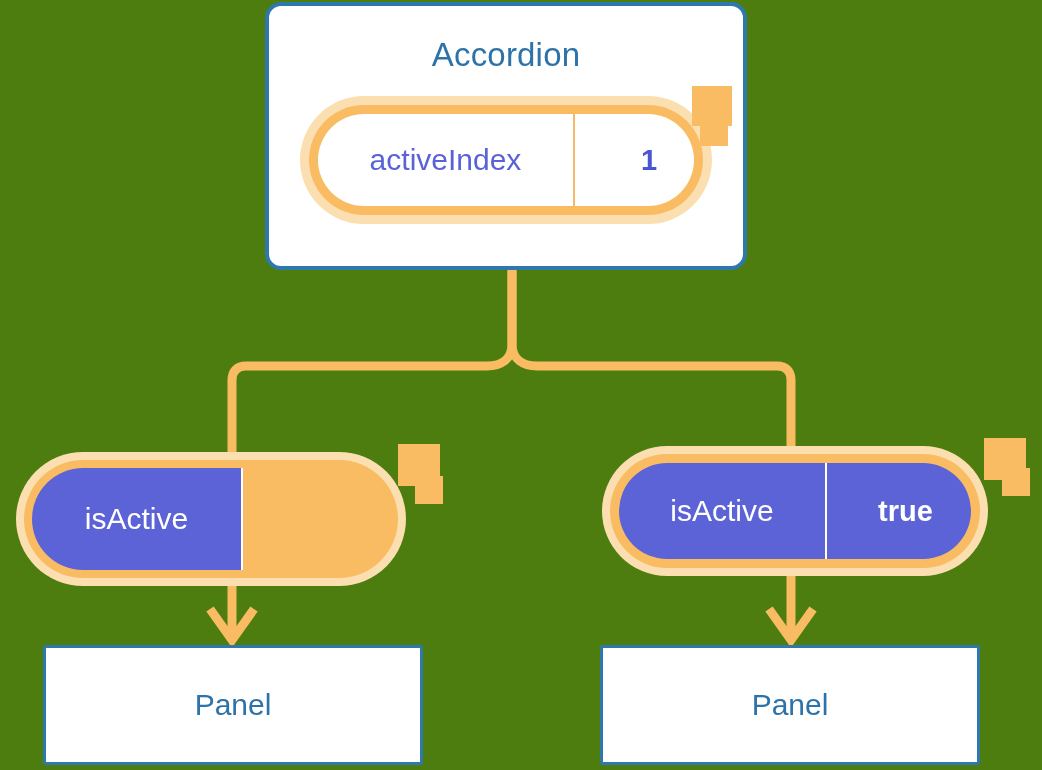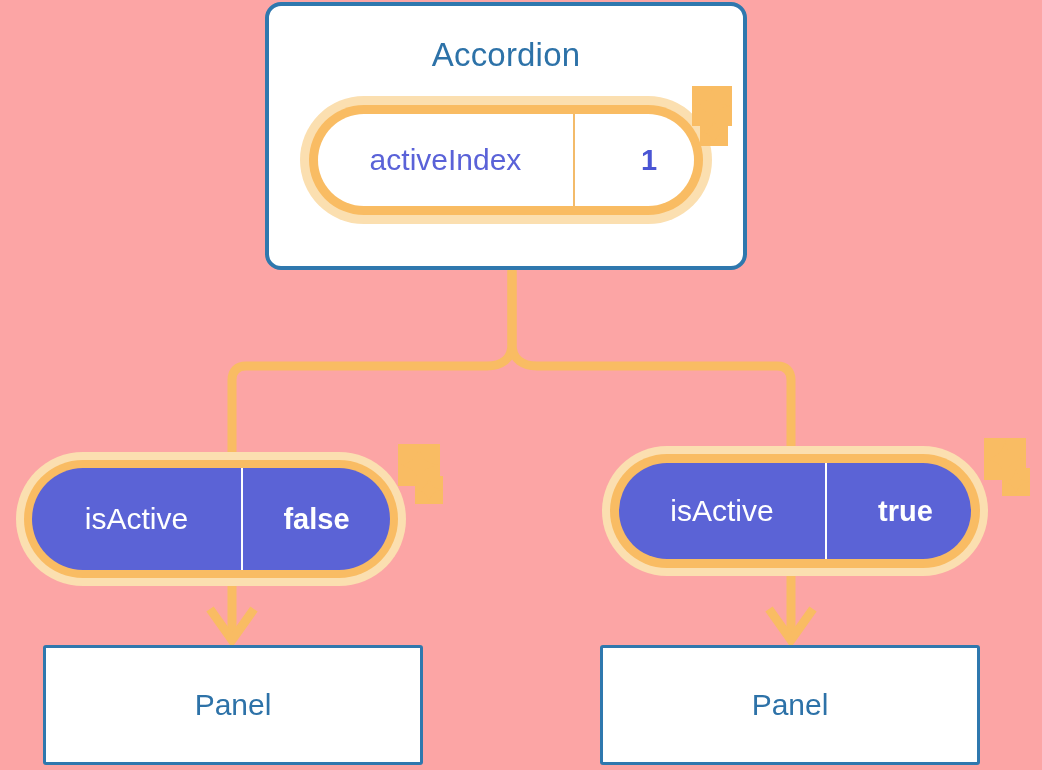--- a/index.html
+++ b/index.html
@@ -10,21 +10,21 @@
   body {
     width: 1042px;
     height: 770px;
     font-family: "Liberation Sans", sans-serif;
     overflow: hidden;
   }
   #stage {
     position: relative;
     width: 1042px;
     height: 770px;
-    background: #fca5a5;
+    background: #4d7c0f;
   }
   #connectors {
     position: absolute;
     left: 0;
     top: 0;
     width: 1042px;
     height: 770px;
     pointer-events: none;
   }
 
@@ -189,21 +189,20 @@
     <path d="M20 2 C22 13 27 18 38 20 C27 22 22 27 20 38 C18 27 13 22 2 20 C13 18 18 13 20 2 Z" fill="#f9bc63"></path>
   </svg>
   <svg class="sparkle" style="left:700px; top:118px; width:28px; height:28px;" viewBox="0 0 28 28">
     <path d="M14 1 C15.4 9 18.6 12.6 27 14 C18.6 15.4 15.4 19 14 27 C12.6 19 9.4 15.4 1 14 C9.4 12.6 12.6 9 14 1 Z" fill="#f9bc63"></path>
   </svg>
 
   <div class="pill-halo" id="left-halo"></div>
   <div class="pill-ring" id="left-ring"></div>
   <div class="pill-inner pill-purple" id="left-inner">
     <div class="pill-cell pill-key">isActive</div>
-    <div class="pill-cell pill-val">false</div>
   </div>
 
   <svg class="sparkle" style="left:398px; top:444px; width:42px; height:42px;" viewBox="0 0 42 42">
     <path d="M21 2 C23.2 13.8 28.2 19 40 21 C28.2 23 23.2 28.2 21 40 C18.8 28.2 13.8 23 2 21 C13.8 19 18.8 13.8 21 2 Z" fill="#f9bc63"></path>
   </svg>
   <svg class="sparkle" style="left:415px; top:476px; width:28px; height:28px;" viewBox="0 0 28 28">
     <path d="M14 1 C15.4 9 18.6 12.6 27 14 C18.6 15.4 15.4 19 14 27 C12.6 19 9.4 15.4 1 14 C9.4 12.6 12.6 9 14 1 Z" fill="#f9bc63"></path>
   </svg>
 
   <div class="panel-box" id="panel-left">

